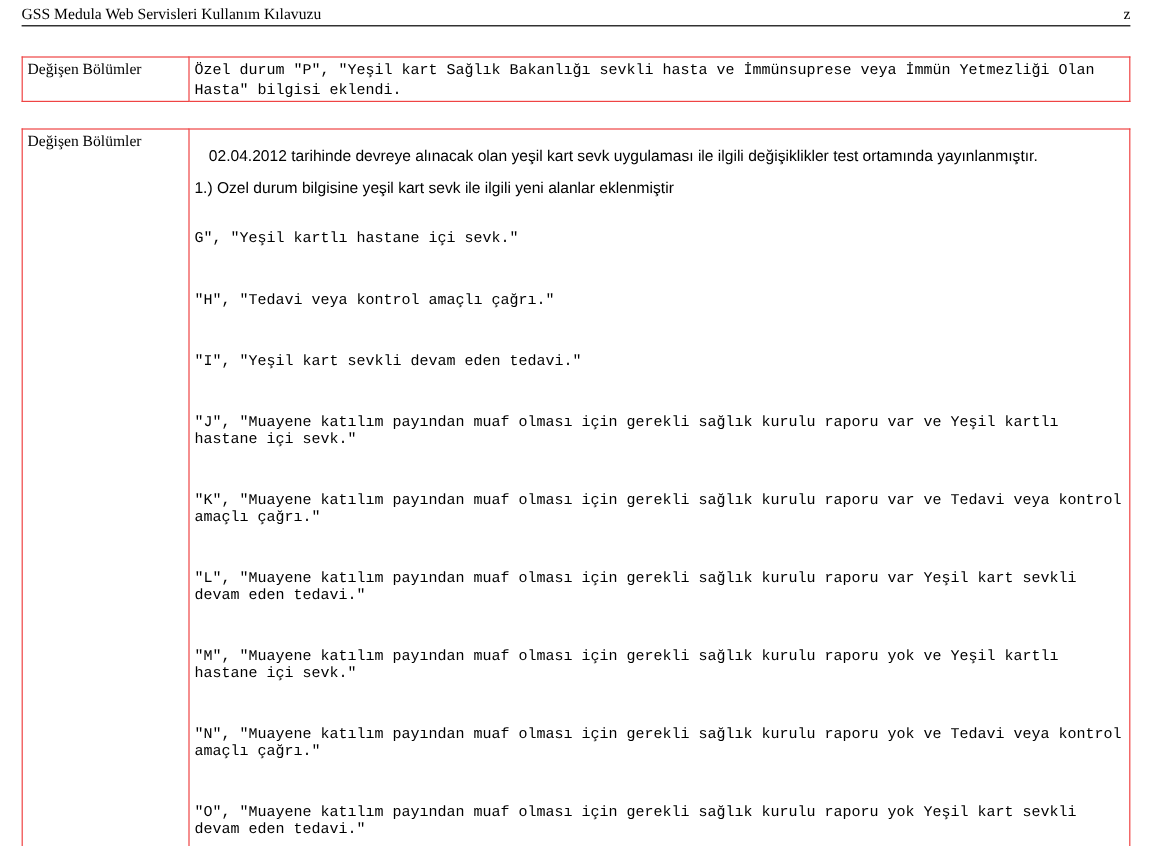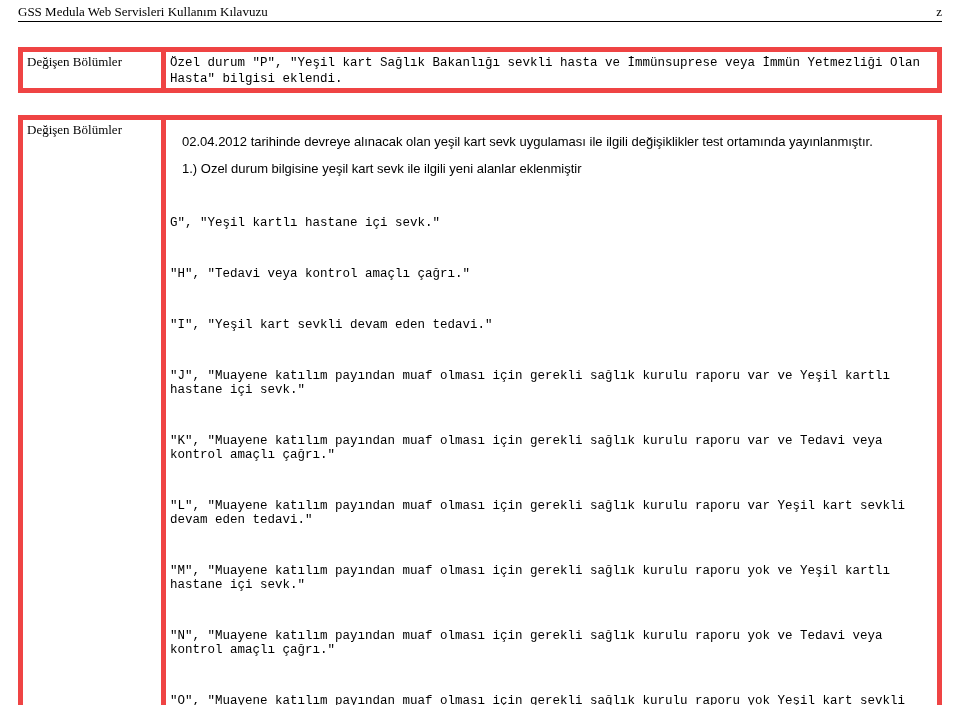--- a/index.html
+++ b/index.html
@@ -24,21 +24,21 @@
   }
   .header-under {
     height: 14px;
   }
   .tbl {
     border-collapse: collapse;
     width: 100%;
     margin-top: 10px;
   }
   .tbl td {
-    border: 5px solid #ef4444;
+    border: 1px solid #ef4444;
     vertical-align: top;
     padding: 2px 4px;
   }
   .tbl td.label {
     width: 130px;
     font-size: 13px;
   }
   .tbl td.value {
     font-size: 13px;
   }
@@ -79,21 +79,21 @@
     </tr>
   </tbody>
     </table>
 
   <table class="tbl" style="margin-top:22px;">
     <tbody>
     <tr>
       <td class="label">Değişen Bölümler</td>
       <td class="value mixed">
         <p class="sans" style="margin:12px;">02.04.2012 tarihinde devreye alınacak olan yeşil kart sevk uygulaması ile ilgili değişiklikler test ortamında yayınlanmıştır.</p>
-        <p class="sans" style="margin:12px;">1.) Ozel durum bilgisine yeşil kart sevk ile ilgili yeni alanlar eklenmiştir</p>
+        <p class="sans" style="margin:0;">1.) Ozel durum bilgisine yeşil kart sevk ile ilgili yeni alanlar eklenmiştir</p>
         <div class="mono small-gap">
           <p>G", "Yeşil kartlı hastane içi sevk."</p>
           <p>"H", "Tedavi veya kontrol amaçlı çağrı."</p>
           <p>"I", "Yeşil kart sevkli devam eden tedavi."</p>
           <p>"J", "Muayene katılım payından muaf olması için gerekli sağlık kurulu raporu var ve Yeşil kartlı hastane içi sevk."</p>
           <p>"K", "Muayene katılım payından muaf olması için gerekli sağlık kurulu raporu var ve Tedavi veya kontrol amaçlı çağrı."</p>
           <p>"L", "Muayene katılım payından muaf olması için gerekli sağlık kurulu raporu var Yeşil kart sevkli devam eden tedavi."</p>
           <p>"M", "Muayene katılım payından muaf olması için gerekli sağlık kurulu raporu yok ve Yeşil kartlı hastane içi sevk."</p>
           <p>"N", "Muayene katılım payından muaf olması için gerekli sağlık kurulu raporu yok ve Tedavi veya kontrol amaçlı çağrı."</p>
           <p>"O", "Muayene katılım payından muaf olması için gerekli sağlık kurulu raporu yok Yeşil kart sevkli devam eden tedavi."</p>

